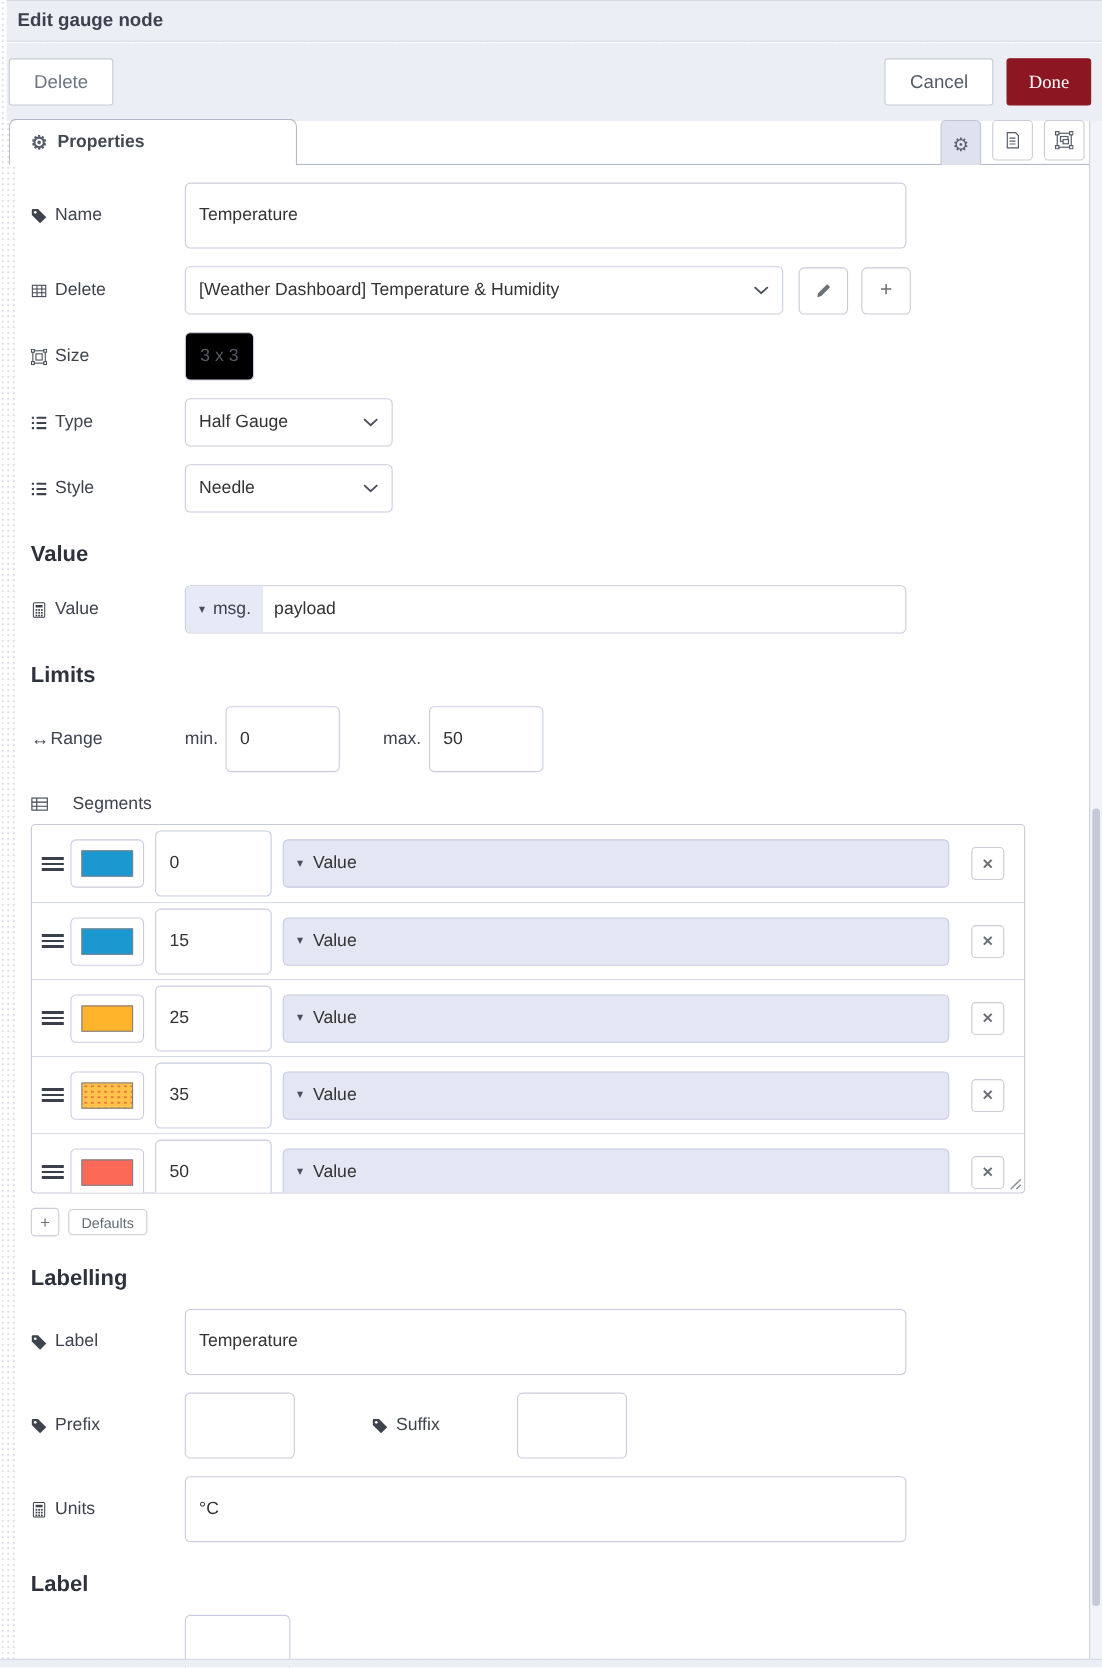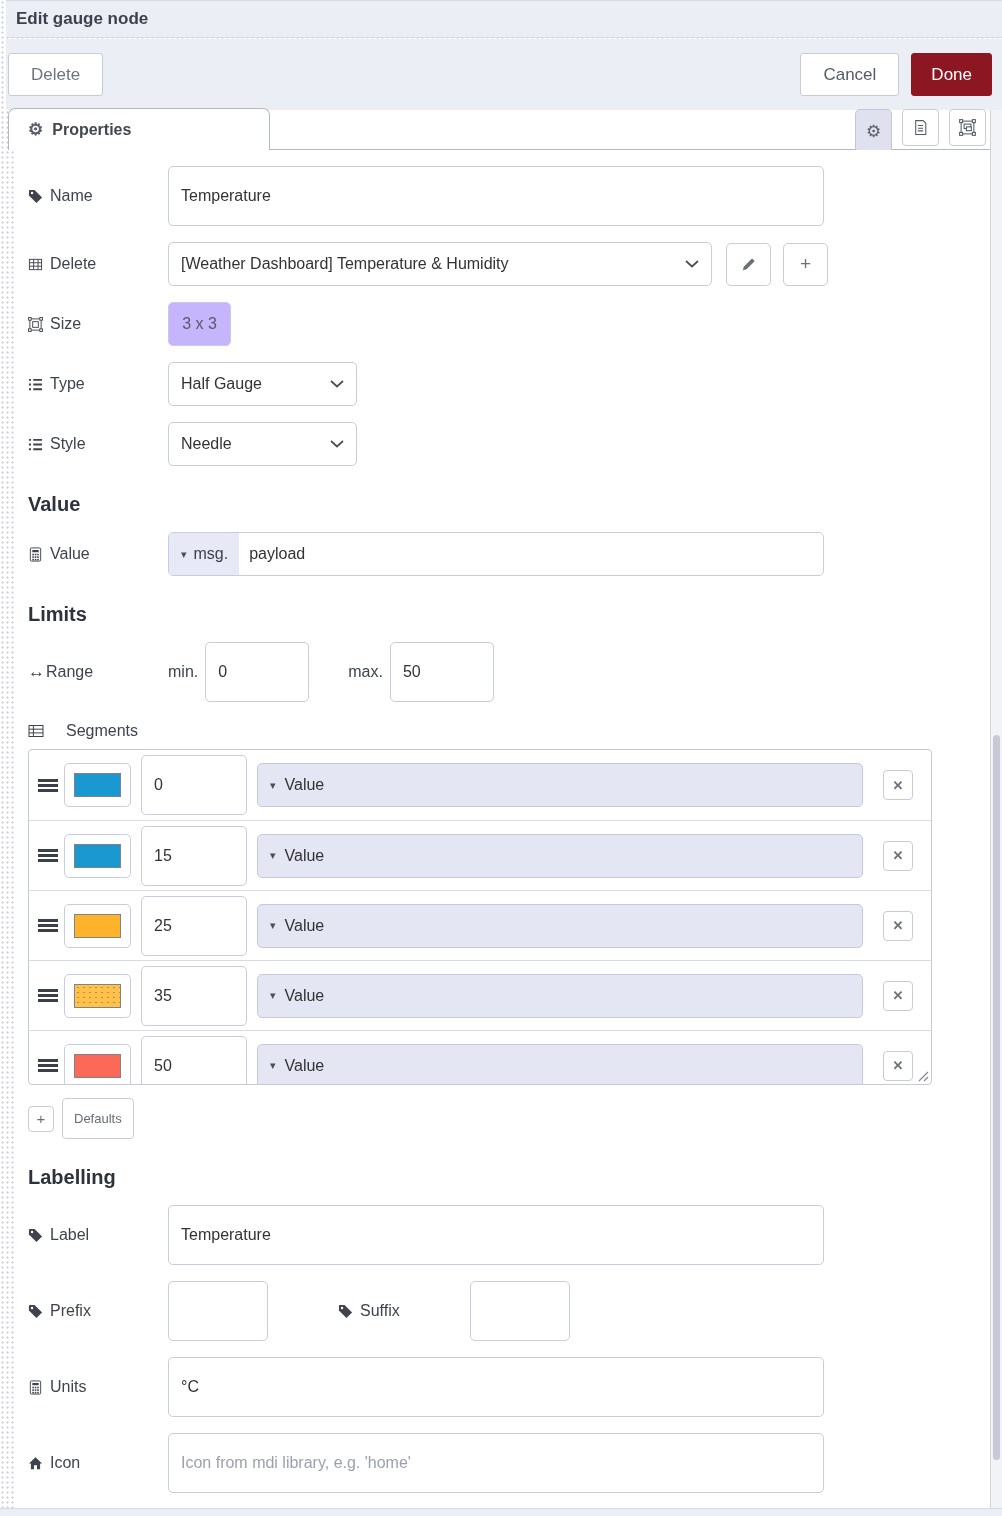--- a/index.html
+++ b/index.html
@@ -11,21 +11,21 @@
     background-size:5px 5px;
     position:relative; overflow:hidden; color:#3f434e;
   }
   .chrome { position:absolute; left:6px; right:0; background:#eceef5; }
   .hdr { top:0; height:38px; display:flex; align-items:center; padding-left:10px;
          border-bottom:1px solid #d7d9e3; border-top:1px solid #d7d9e3; }
   .hdr .title { font-size:17px; font-weight:bold; color:#3d414d; }
   .btnbar { top:39px; height:71px; display:flex; align-items:center; padding:0 10px 0 2px; }
   .btn { height:43px; background:#fff; border:1px solid #c9ccd6; border-radius:3px;
          font-family:inherit; font-size:17px; color:#6e7480; padding:0 22px; cursor:pointer; }
-  .btn.done { background:#8c1723; border-color:#8c1723; color:#fff; margin-left:12px; padding:0 19px; }
+  .btn.done { background:#8c1723; border-color:#8c1723; color:#fff; margin-left:12px; padding:0 19px;font-family:Liberation Serif, serif; }
   .btn.cancel { color:#555b66; }
   .grow { flex:1; }
 
   .tabbar { position:absolute; left:14px; right:12px; top:110px; height:40px;
             background:#fff; border-bottom:1px solid #b4b8c6; }
   .tab { position:absolute; left:-6px; top:-2px; width:262px; height:42px; background:#fff;
          border:1px solid #b4b8c6; border-bottom:none; border-radius:7px 7px 0 0;
          display:flex; align-items:center; gap:9px; padding-left:19px;
          font-weight:bold; font-size:16px; color:#43474f; cursor:pointer; }
   .gear-glyph { font-size:17px; color:#5a5f6b; line-height:1; }
@@ -48,21 +48,21 @@
   .in-main { width:656px; }
   .sel { height:44px; border:1px solid #c9cce0; border-radius:5px; background:#fff;
          display:flex; align-items:center; padding:0 12px; font-size:16px; color:#333;
          position:relative; cursor:pointer; }
   .sel .chev { position:absolute; right:12px; color:#4a4f5a; }
   .sel.group { width:544px; }
   .sel.small { width:189px; }
   .sqbtn { height:43px; width:45px; background:#fff; border:1px solid #c9ccd6; border-radius:5px;
            display:flex; align-items:center; justify-content:center; color:#6b7077; cursor:pointer; }
   .sqbtn svg { width:15px; height:15px; }
-  .sizebtn { width:63px; height:44px; border:1px solid #c9cce0; border-radius:5px; background:#c4b5fd;
+  .sizebtn { width:63px; height:44px; border:1px solid #c9cce0; border-radius:5px; background:#000000;
              display:flex; align-items:center; justify-content:center; font-size:16px; color:#555b66; cursor:pointer; }
 
   .typedinput { width:656px; height:44px; border:1px solid #c9cce0; border-radius:5px;
                 display:flex; align-items:center; background:#fff; overflow:hidden; }
   .ti-token { background:#e7e9f6; height:100%; display:flex; align-items:center; gap:7px;
               padding:0 11px 0 12px; font-size:16px; color:#3d414d; cursor:pointer; }
   .caret { font-size:11px; color:#4a4f5a; line-height:1; }
   .ti-val { padding-left:10px; font-size:16px; color:#333; }
 
   .minmax { width:104px; }
@@ -86,21 +86,21 @@
             display:flex; align-items:center; gap:9px; padding:0 12px; font-size:16px; color:#333;
             margin-right:20px; cursor:pointer; }
   .xbtn { width:30px; height:30px; border:1px solid #c9ccd6; border-radius:4px; background:#fff;
           color:#6b7077; font-size:13px; font-weight:bold; display:flex; align-items:center;
           justify-content:center; cursor:pointer; flex:none; }
   .rsz { position:absolute; right:2px; bottom:2px; width:15px; height:15px; cursor:nwse-resize; }
 
   .segbtns { display:flex; align-items:center; gap:8px; margin-top:13px; }
   .plusbtn { width:26px; height:26px; border:1px solid #c9ccd6; border-radius:4px; background:#fff;
              color:#6b7077; font-size:15px; display:flex; align-items:center; justify-content:center; cursor:pointer; }
-  .defbtn { height:41px; padding:0 11px; border:1px solid #c9ccd6; border-radius:4px; background:#fff;
+  .defbtn { height:24px; padding:0 11px; border:1px solid #c9ccd6; border-radius:4px; background:#fff;
             color:#666c76; font-size:13px; font-family:inherit; cursor:pointer; }
 
   .in-xs { width:100px; }
   .suffix-label { display:flex; align-items:center; gap:7px; font-size:16px; color:#3f434e; margin:0 70px; }
   .suffix-label svg { width:15px; height:15px; }
 
   .in-partial { width:96px; }
 
   .scrolltrack { position:absolute; right:0; top:110px; width:12px; bottom:8px;
                  background:#f2f3f7; border-left:1px solid #d0d3dd; }
@@ -427,29 +427,20 @@
               <rect x="4.6" y="12.6" width="1.7" height="1.7"></rect>
               <rect x="7.2" y="12.6" width="1.7" height="1.7"></rect>
               <rect x="9.8" y="12.6" width="1.7" height="1.7"></rect>
             </g>
           </svg>
         <span>Units</span>
       </div>
       <input type="text" class="in-main" value="°C" style="">
     </div>
 
-    <div class="frow">
-      <div class="flabel">
-        <svg viewBox="0 0 16 16">
-            <path fill="currentColor" d="M8 1.3L15 8h-2.1v6H9.6v-4.2H6.4V14H3.1V8H1z"></path>
-          </svg>
-        <span>Icon</span>
-      </div>
-      <input type="text" class="in-main" placeholder="Icon from mdi library, e.g. 'home'" style="">
-    </div>
 
     <div class="h2">Label</div>
 
     <div class="frow">
       <div class="flabel"></div>
       <input type="text" class="in-partial" style="">
     </div>
 
   </div>
 

